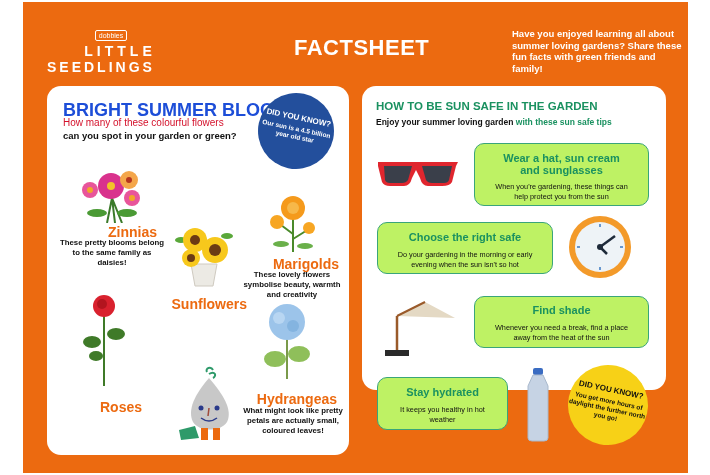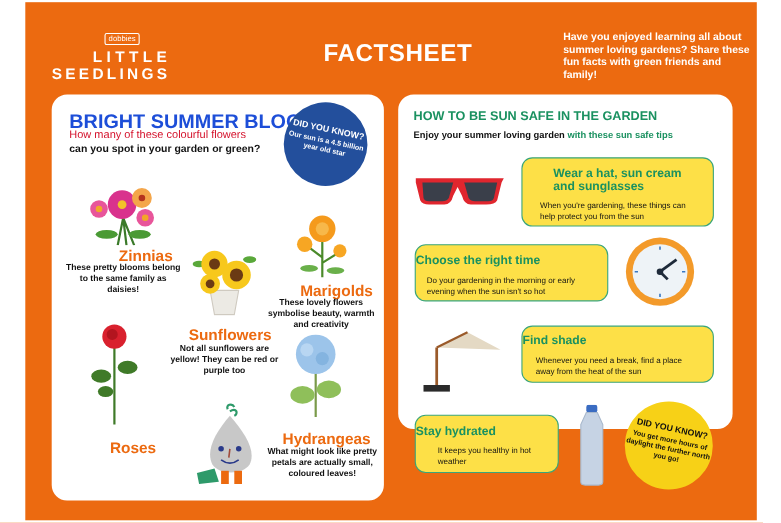--- a/index.html
+++ b/index.html
@@ -48,21 +48,21 @@
   .flower-name { position: absolute; color: #ec6a10; font-size: 14px; font-weight: bold; text-align: right; }
   .flower-desc { position: absolute; color: #111; font-size: 7.8px; font-weight: bold; text-align: center; line-height: 10px; }
 
   .art { position: absolute; }
 
   .h-green { position: absolute; left: 14px; top: 14px; color: #1a9160; font-size: 11.5px; font-weight: bold; }
   .sub-mixed { position: absolute; left: 14px; top: 31px; color: #111; font-size: 8.5px; font-weight: bold; }
   .sub-mixed .green { color: #1a9160; }
 
   .tip {
-    position: absolute; border: 1.5px solid #3aa57a; border-radius: 10px; background: #fde047; 
+    position: absolute; border: 1.5px solid #3aa57a; border-radius: 10px; background: #bef264; text-align: center;
   }
   .tip .tip-h { color: #1a9160; font-weight: bold; font-size: 11px; line-height: 12px; }
   .tip .tip-t { color: #111; font-weight: normal; font-size: 7.3px; line-height: 9.5px; margin-top: 7px; }
 
   .dyk-yellow {
     position: absolute; left: 206px; top: 279px; width: 80px; height: 80px; border-radius: 50%;
     background: #f7d117; color: #111; text-align: center; transform: rotate(12deg); padding-top: 20px;
   }
   .dyk-yellow .dyk-h { font-size: 8px; font-weight: bold; }
   .dyk-yellow .dyk-t { font-size: 6.5px; font-weight: bold; line-height: 8px; margin-top: 3px; }
@@ -124,21 +124,20 @@
     <ellipse cx="6" cy="18" rx="6" ry="3" fill="#5aa83a"></ellipse>
       <ellipse cx="52" cy="14" rx="6" ry="3" fill="#5aa83a"></ellipse>
     <circle cx="20" cy="18" r="12" fill="#f7c81c"></circle>
       <circle cx="20" cy="18" r="5" fill="#6b3a14"></circle>
     <circle cx="40" cy="28" r="13" fill="#f7c81c"></circle>
       <circle cx="40" cy="28" r="6" fill="#6b3a14"></circle>
     <circle cx="16" cy="36" r="9" fill="#f7c81c"></circle>
       <circle cx="16" cy="36" r="4" fill="#6b3a14"></circle>
   </svg>
   <div class="flower-name" style="left:115px;top:210px;width:85px">Sunflowers</div>
-  <div class="flower-desc" style="left:107px;top:226px;width:100px">Not all sunflowers are yellow! They can be red or purple too</div>
 
   <svg class="art" style="left:35px;top:208px" width="45" height="95">
     <path d="M22 22 L22 92" stroke="#3f7a28" stroke-width="2"></path>
     <ellipse cx="10" cy="48" rx="9" ry="6" fill="#3f7a28"></ellipse>
       <ellipse cx="34" cy="40" rx="9" ry="6" fill="#3f7a28"></ellipse>
     <ellipse cx="14" cy="62" rx="7" ry="5" fill="#3f7a28"></ellipse>
     <circle cx="22" cy="12" r="11" fill="#d9212e"></circle>
       <circle cx="20" cy="10" r="5" fill="#b3151f"></circle>
   </svg>
   <div class="flower-name" style="left:15px;top:313px;width:80px">Roses</div>
@@ -178,21 +177,21 @@
     <path d="M8 8 L36 8 L32 22 Q30 25 26 25 L14 25 Q10 25 9 22 Z" fill="#3a3f4a"></path>
     <path d="M46 8 L76 8 L73 22 Q72 25 68 25 L56 25 Q52 25 50 22 Z" fill="#3a3f4a"></path>
   </svg>
 
   <div class="tip" style="left:112px;top:57px;width:175px;height:63px;padding-top:8px">
     <div class="tip-h" style="padding:0 28px">Wear a hat, sun cream and sunglasses</div>
     <div class="tip-t" style="padding:0 16px;margin-top:6px">When you're gardening, these things can help protect you from the sun</div>
   </div>
 
   <div class="tip" style="left:15px;top:136px;width:176px;height:52px;padding-top:8px">
-    <div class="tip-h">Choose the right time</div>
+    <div class="tip-h">Choose the right safe</div>
     <div class="tip-t" style="padding:0 10px">Do your gardening in the morning or early evening when the sun isn't so hot</div>
   </div>
 
   <svg class="art" style="left:205px;top:128px" width="66" height="66">
     <circle cx="33" cy="33" r="31" fill="#f39a2a"></circle>
     <circle cx="33" cy="33" r="25" fill="#eef3f7"></circle>
     <g stroke="#3a78c2" stroke-width="1.5">
       <line x1="33" y1="10" x2="33" y2="13"></line>
         <line x1="33" y1="53" x2="33" y2="56"></line>
       <line x1="10" y1="33" x2="13" y2="33"></line>

